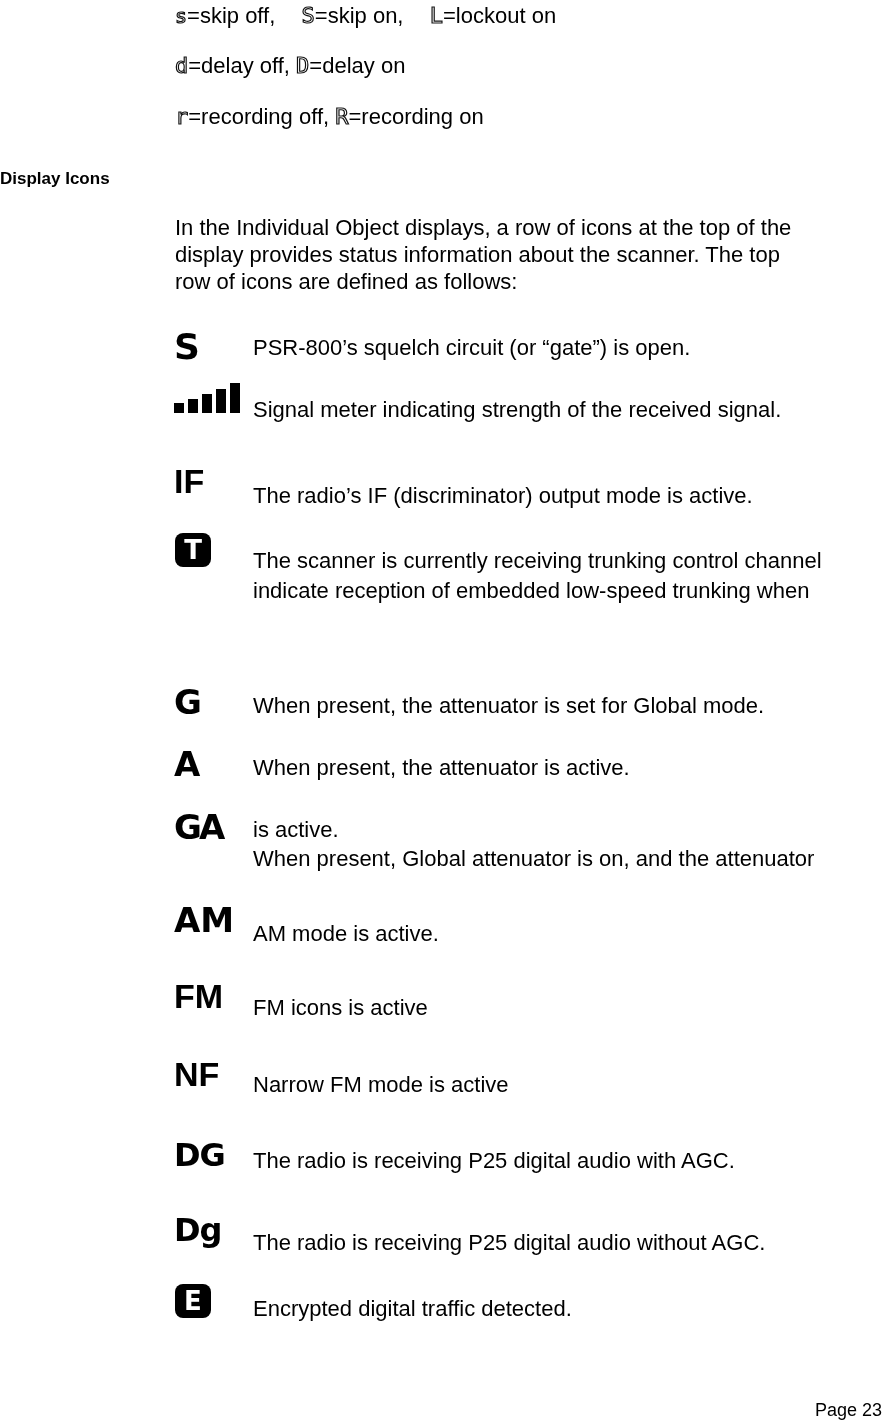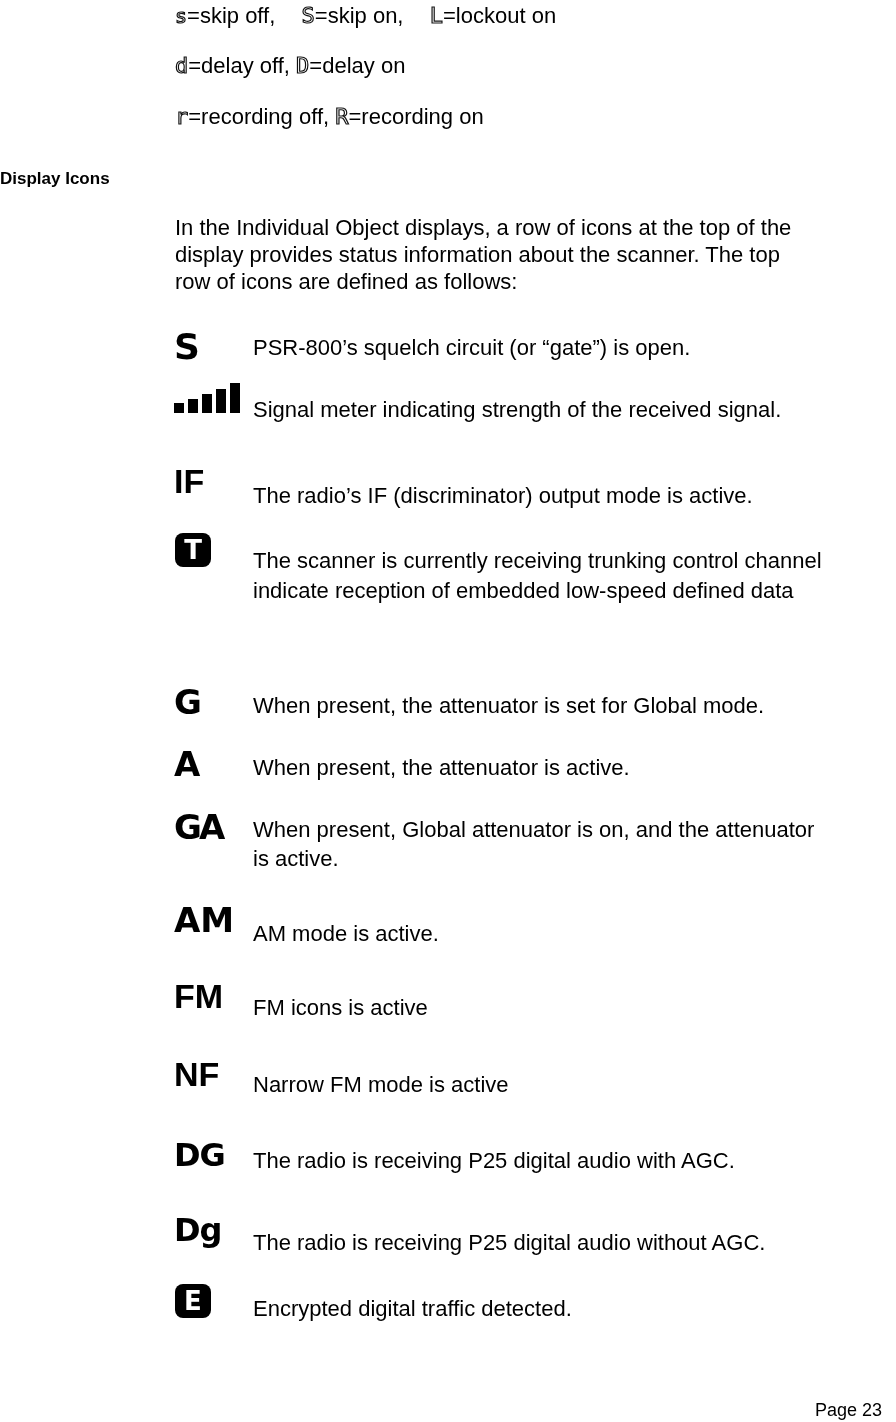--- a/index.html
+++ b/index.html
@@ -71,37 +71,37 @@
 </div>
 
 <div class="abs icon-arial" style="left:174px; top:464px;">IF</div>
 <div class="abs body-text" style="left:253px; top:482px;">
   <div>The radio’s IF (discriminator) output mode is active.</div>
 </div>
 
 <div class="abs boxicon" style="left:175px; top:533px; width:36px; height:34px; line-height:34px;">T</div>
 <div class="abs body-text" style="left:253px; top:546px; line-height:29.5px;">
   <div>The scanner is currently receiving trunking control channel</div>
-  <div>indicate reception of embedded low-speed defined data</div>
+  <div>indicate reception of embedded low-speed trunking when</div>
 </div>
 
 <div class="abs icon-bold" style="left:174px; top:685px;">G</div>
 <div class="abs body-text" style="left:253px; top:692px;">
   <div>When present, the attenuator is set for Global mode.</div>
 </div>
 
 <div class="abs icon-bold" style="left:174px; top:747px;">A</div>
 <div class="abs body-text" style="left:253px; top:754px;">
   <div>When present, the attenuator is active.</div>
 </div>
 
 <div class="abs icon-bold" style="left:174px; top:810px; letter-spacing:-3px;">GA</div>
 <div class="abs body-text" style="left:253px; top:815px; line-height:29px;">
+  <div>is active.</div>
   <div>When present, Global attenuator is on, and the attenuator</div>
-  <div>is active.</div>
 </div>
 
 <div class="abs icon-bold" style="left:174px; top:903px;">AM</div>
 <div class="abs body-text" style="left:253px; top:920px;">
   <div>AM mode is active.</div>
 </div>
 
 <div class="abs icon-arial" style="left:174px; top:979px;">FM</div>
 <div class="abs body-text" style="left:253px; top:994px;">
   <div>FM icons is active</div>

